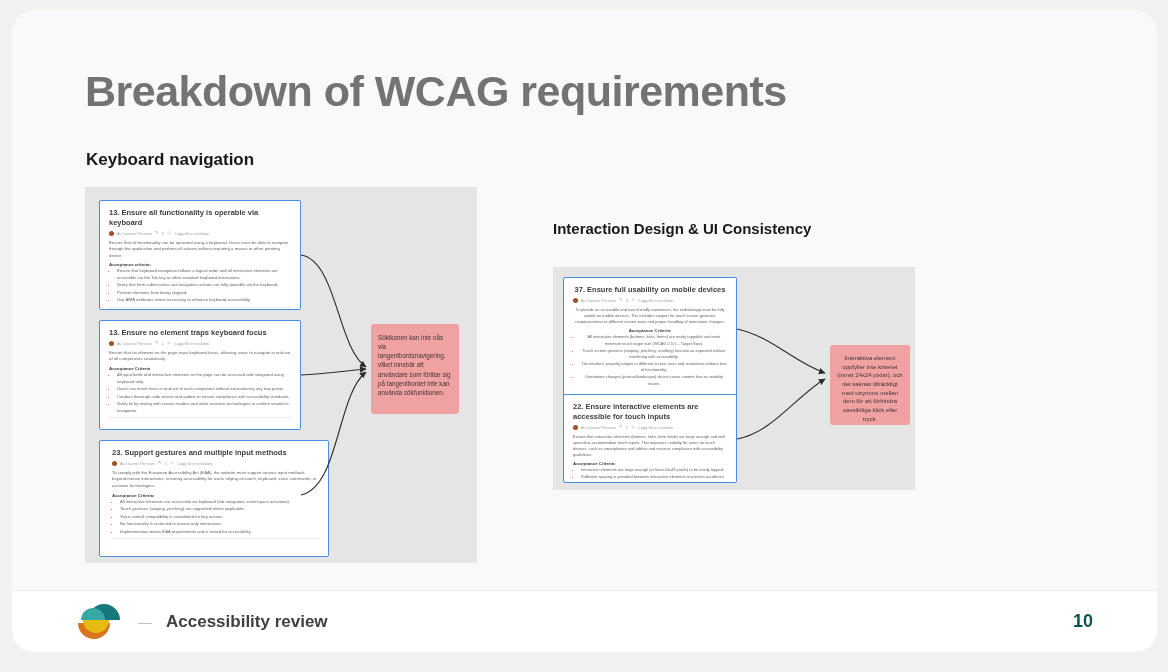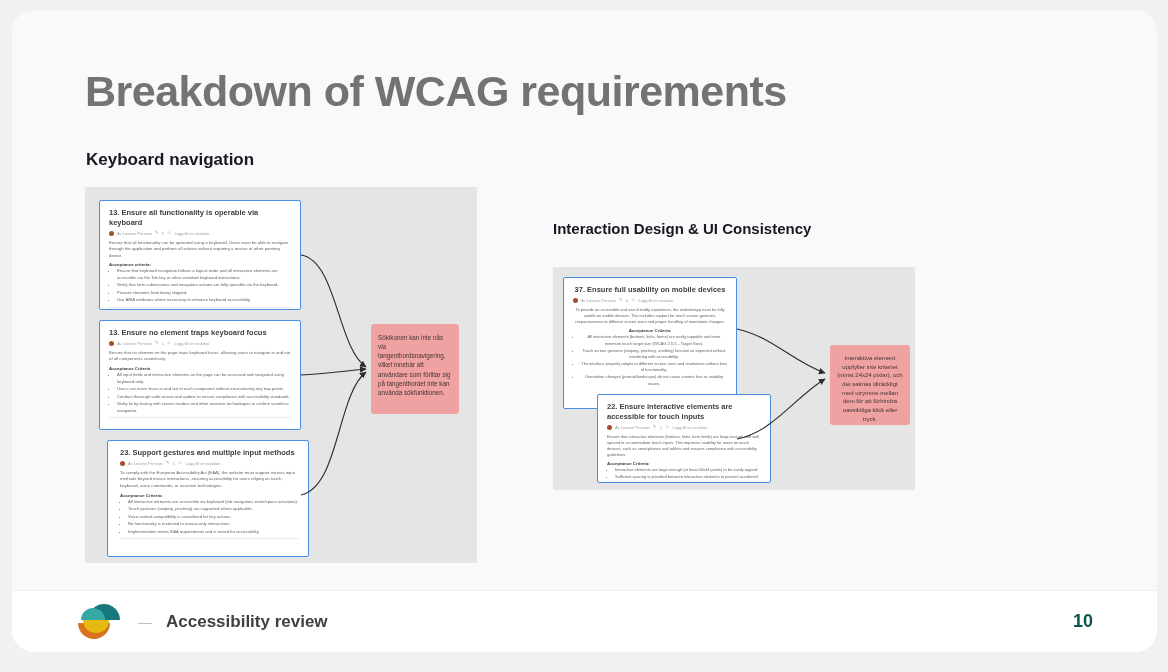--- a/index.html
+++ b/index.html
@@ -98,21 +98,21 @@
       <p class="crit">Acceptance Criteria</p>
       <ul class="bullets">
         <li>All input fields and interactive elements on the page can be accessed and navigated using keyboard only.</li>
         <li>Users can move focus in and out of each component without encountering any trap points.</li>
         <li>Conduct thorough code review and update to ensure compliance with accessibility standards.</li>
         <li>Verify fix by testing with screen readers and other assistive technologies to confirm seamless navigation.</li>
       </ul>
       <div class="hairline"></div>
     </div>
 
-    <div class="card" style="left:22px;top:253px;width:202px;height:117px;padding-left:12px;">
+    <div class="card" style="left:14px;top:253px;width:230px;height:117px;padding-left:12px;">
       <p class="card-title">23. Support gestures and multiple input methods</p>
       <div class="meta">
         <span class="avatar"></span>
         <span>Av Leanne Persson</span>
         <span class="glyph">✎</span>
         <span>1</span>
         <span class="glyph">☺</span>
         <span>Lägg till en reaktion</span>
       </div>
       <p class="card-body">To comply with the European Accessibility Act (EAA), the website must support various input methods beyond mouse interactions, ensuring accessibility for users relying on touch, keyboard, voice commands, or assistive technologies.</p>
@@ -158,21 +158,21 @@
       <ul class="bullets">
         <li style="font-size:4px;">All interactive elements (buttons, links, forms) are easily tappable and meet minimum touch target size (WCAG 2.5.5 – Target Size).</li>
         <li style="font-size:4px;">Touch screen gestures (swiping, pinching, scrolling) function as expected without interfering with accessibility.</li>
         <li style="font-size:4px;">The interface properly adapts to different screen sizes and resolutions without loss of functionality.</li>
         <li style="font-size:4px;">Orientation changes (portrait/landscape) do not cause content loss or usability issues.</li>
 
       </ul>
 
     </div>
 
-    <div class="card" style="left:10px;top:127px;width:174px;height:89px;margin-left:34px;">
+    <div class="card" style="left:10px;top:127px;width:174px;height:89px;">
       <p class="card-title">22. Ensure interactive elements are accessible for touch inputs</p>
       <div class="meta">
         <span class="avatar"></span>
         <span>Av Leanne Persson</span>
         <span class="glyph">✎</span>
         <span>1</span>
         <span class="glyph">☺</span>
         <span>Lägg till en reaktion</span>
       </div>
       <p class="card-body" style="font-size:4px;">Ensure that interactive elements (buttons, links, form fields) are large enough and well spaced to accommodate touch inputs. This improves usability for users on touch devices, such as smartphones and tablets and ensures compliance with accessibility guidelines.</p>

